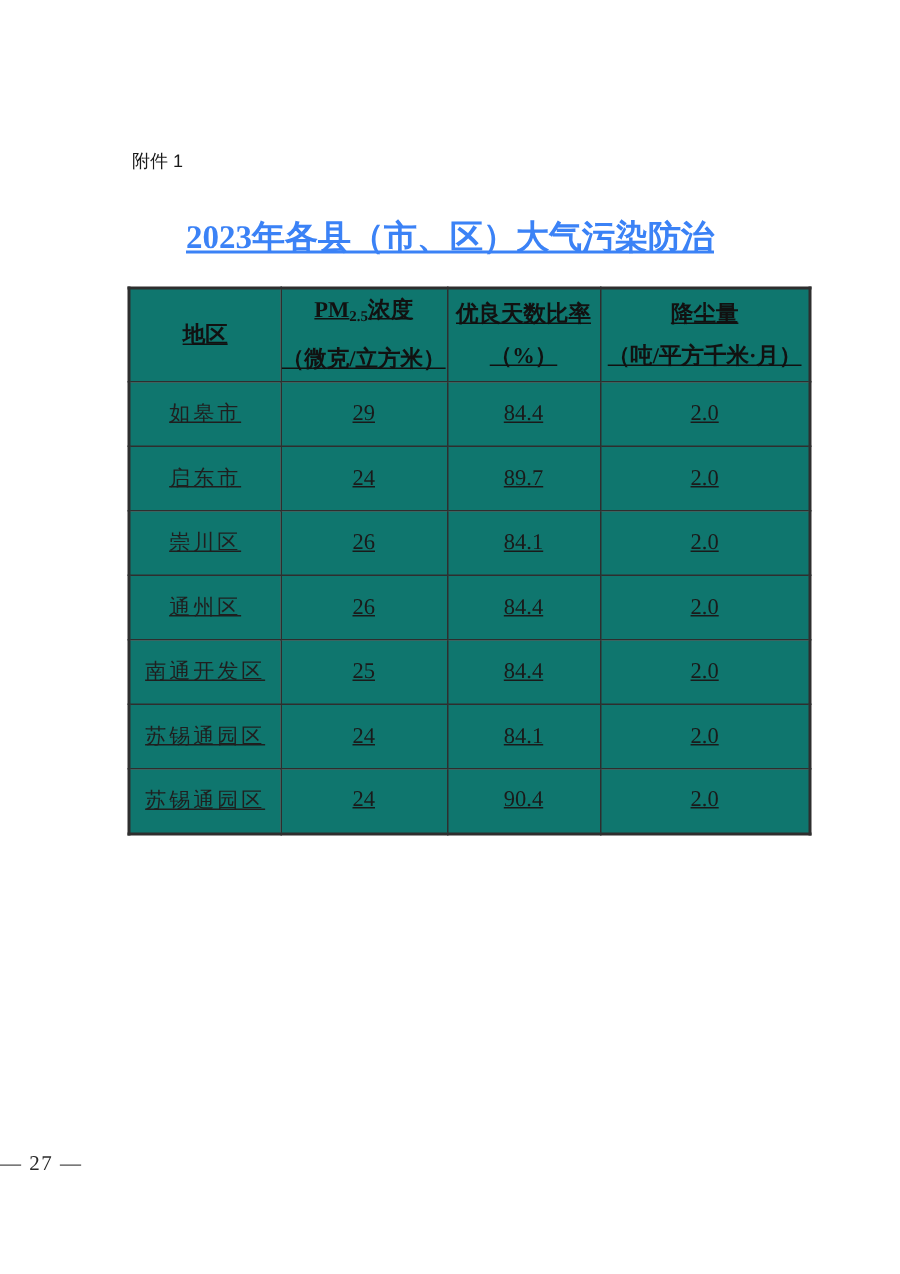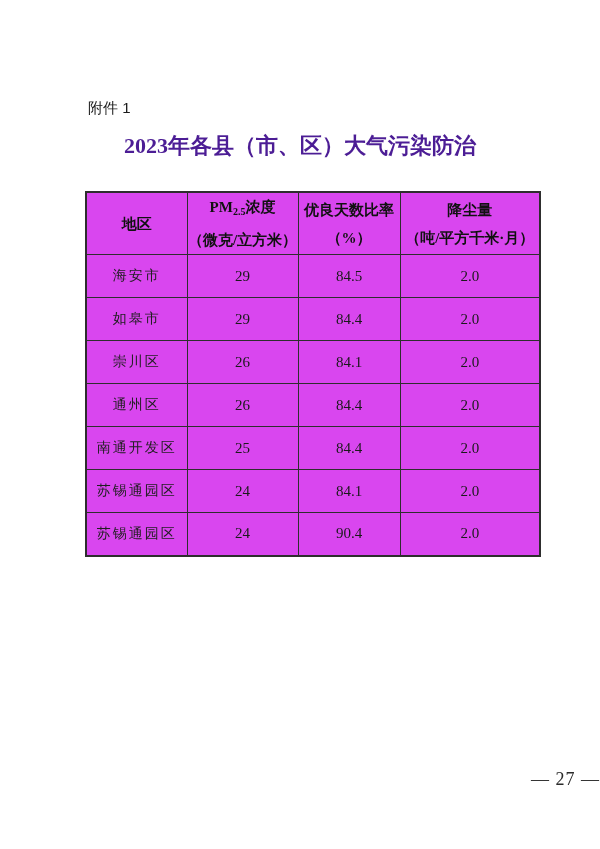--- a/index.html
+++ b/index.html
@@ -14,34 +14,35 @@
     background: #ffffff;
     color: #1a1a1a;
     overflow: hidden;
   }
 
   .attachment {
     position: absolute;
     left: 88px;
     top: 99px;
     font-family: "Liberation Sans", "DejaVu Sans", sans-serif;
-    font-size: 15px;
+    font-size: 12px;
     color: #1a1a1a;
   }
 
   .doc-title {
     position: absolute;
-    top: 132px;
+    top: 144px;
     left: 0;
     width: 100%;
     text-align: center;
     font-weight: bold;
     font-size: 22px;
     line-height: 28px;
-    color: #4c1d95;
+    color: #3b82f6;
+    text-decoration: underline;
   }
 
   table.targets {
     position: absolute;
     left: 85px;
     top: 191px;
     width: 454px;
     border-collapse: collapse;
     table-layout: fixed;
     border: 2px solid #2e2e2e;
@@ -49,21 +50,22 @@
   col.c1 { width: 101px; }
   col.c2 { width: 111px; }
   col.c3 { width: 102px; }
   col.c4 { width: 140px; }
 
   table.targets th,
   table.targets td {
     border: 1.5px solid #2e2e2e;
     text-align: center;
     vertical-align: middle;
-    background: #d946ef;
+    background: #0f766e;
+    text-decoration: underline;
   }
 
   tr.header-row { height: 60px; }
   tr.data-row   { height: 43px; }
 
   th {
     font-weight: bold;
     font-size: 15px;
     color: #111111;
   }
@@ -83,22 +85,22 @@
   td.num {
     font-size: 15px;
     color: #1a1a1a;
   }
 
   .page-number {
     position: absolute;
     top: 769px;
     left: 0;
     width: 100%;
-    text-align: right;
-    font-size: 18px;
+    text-align: left;
+    font-size: 14px;
     letter-spacing: 1px;
     color: #2a2a2a;
   }
 </style>
 </head>
 <body>
 
 <div class="page">
 
   <div class="attachment">附件 1</div>
@@ -128,29 +130,29 @@
           <div class="hline">（%）</div>
         </th>
         <th>
           <div class="hline">降尘量</div>
           <div class="hline">（吨/平方千米·月）</div>
         </th>
       </tr>
     </thead>
     <tbody>
       <tr class="data-row">
-        <td class="region">海安市</td>
+        <td class="region">如皋市</td>
         <td class="num">29</td>
-        <td class="num">84.5</td>
+        <td class="num">84.4</td>
         <td class="num">2.0</td>
       </tr>
       <tr class="data-row">
-        <td class="region">如皋市</td>
-        <td class="num">29</td>
-        <td class="num">84.4</td>
+        <td class="region">启东市</td>
+        <td class="num">24</td>
+        <td class="num">89.7</td>
         <td class="num">2.0</td>
       </tr>
       <tr class="data-row">
         <td class="region">崇川区</td>
         <td class="num">26</td>
         <td class="num">84.1</td>
         <td class="num">2.0</td>
       </tr>
       <tr class="data-row">
         <td class="region">通州区</td>

